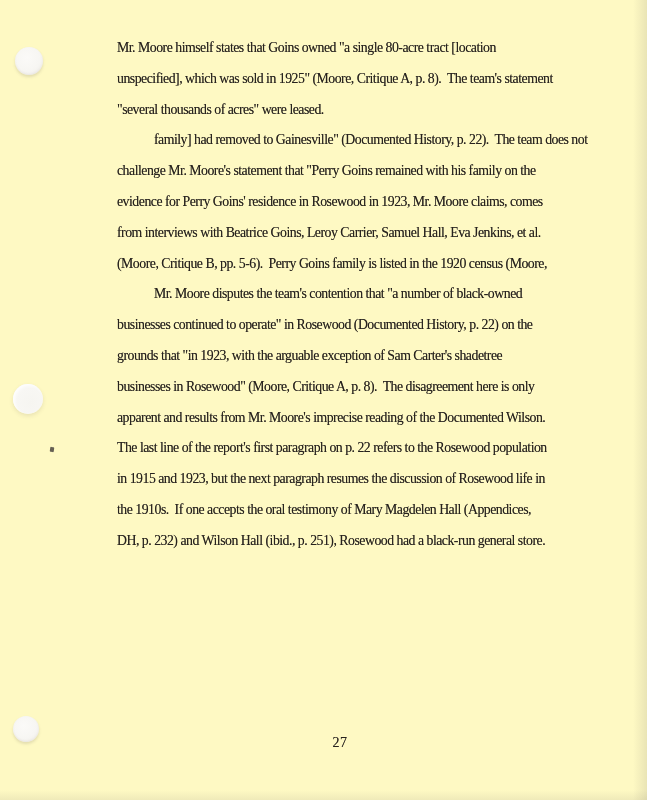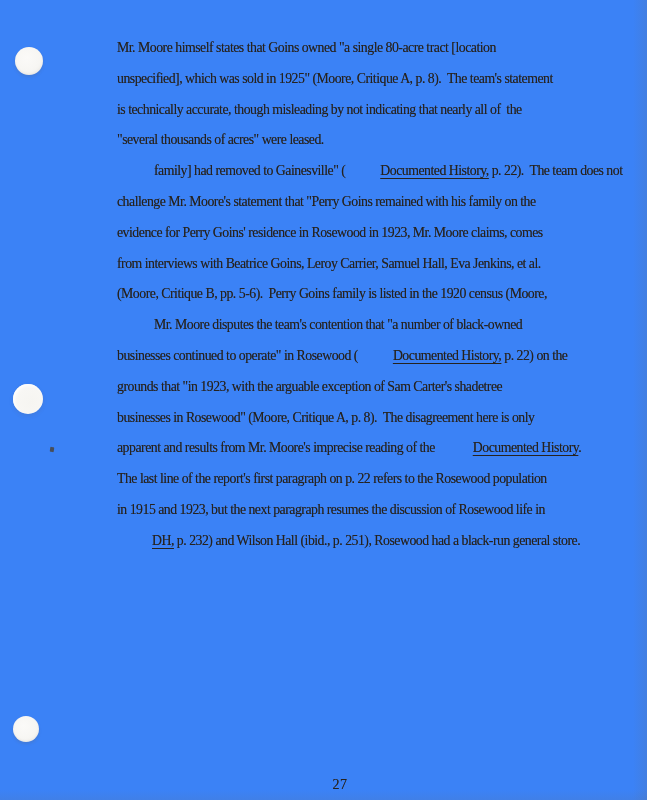--- a/index.html
+++ b/index.html
@@ -10,21 +10,21 @@
     width: 647px;
     height: 800px;
     position: relative;
     overflow: hidden;
     background: #f1efeb;
     font-family: "Liberation Serif", "DejaVu Serif", serif;
   }
   .scan-page {
     position: absolute;
     inset: 0;
-    background: #3b82f6;
+    background: #fef9c3;
   }
   
   .edge-right {
     position: absolute;
     top: 0; right: 0; bottom: 0;
     width: 14px;
     background: linear-gradient(to right, rgba(110,105,98,0) 0%, rgba(110,105,98,0.14) 100%);
     pointer-events: none;
   }
   .edge-bottom {
@@ -70,67 +70,65 @@
   }
   .para { margin: 0; }
   .line {
     display: block;
     white-space: pre;
     line-height: 30.8px;
     height: 30.8px;
   }
   .para.indent .line:first-child { text-indent: 37px; }
   .u {
-    text-decoration: underline;
     text-underline-offset: 3px;
     text-decoration-thickness: 1px;
-    padding-left: 35px;
   }
   .page-number {
     position: absolute;
     left: 340px;
-    top: 777px;
+    top: 735px;
     transform: translateX(-50%);
     color: #26221e;
     font-size: 14px;
     letter-spacing: 0.5px;
     text-shadow: 0 0 0.5px rgba(45,40,34,0.5);
   }
 </style>
 </head>
 <body>
 
 <div class="scan-page">
   <span class="hole hole-1"></span>
   <span class="hole hole-2"></span>
   <span class="hole hole-3"></span>
   <span class="speck"></span>
 
   <div class="text-block">
       <div class="para">
         <div class="line"><span>Mr. Moore himself states that Goins owned "a single 80-acre tract [location</span></div>
         <div class="line"><span>unspecified], which was sold in 1925" (Moore, Critique A, p. 8).  The team's statement</span></div>
-        <div class="line"><span>is technically accurate, though misleading by not indicating that nearly all of  the</span></div>
         <div class="line"><span>"several thousands of acres" were leased.</span></div>
       </div>
       <div class="para indent">
         <div class="line"><span>family] had removed to Gainesville" (</span><span class="u">Documented History,</span><span> p. 22).  The team does not</span></div>
         <div class="line"><span>challenge Mr. Moore's statement that "Perry Goins remained with his family on the</span></div>
         <div class="line"><span>evidence for Perry Goins' residence in Rosewood in 1923, Mr. Moore claims, comes</span></div>
         <div class="line"><span>from interviews with Beatrice Goins, Leroy Carrier, Samuel Hall, Eva Jenkins, et al.</span></div>
         <div class="line"><span>(Moore, Critique B, pp. 5-6).  Perry Goins family is listed in the 1920 census (Moore,</span></div>
       </div>
       <div class="para indent">
         <div class="line"><span>Mr. Moore disputes the team's contention that "a number of black-owned</span></div>
         <div class="line"><span>businesses continued to operate" in Rosewood (</span><span class="u">Documented History,</span><span> p. 22) on the</span></div>
         <div class="line"><span>grounds that "in 1923, with the arguable exception of Sam Carter's shadetree</span></div>
         <div class="line"><span>businesses in Rosewood" (Moore, Critique A, p. 8).  The disagreement here is only</span></div>
-        <div class="line"><span>apparent and results from Mr. Moore's imprecise reading of the </span><span class="u">Documented History</span><span>.</span></div>
+        <div class="line"><span>apparent and results from Mr. Moore's imprecise reading of the </span><span class="u">Documented Wilson</span><span>.</span></div>
         <div class="line"><span>The last line of the report's first paragraph on p. 22 refers to the Rosewood population</span></div>
         <div class="line"><span>in 1915 and 1923, but the next paragraph resumes the discussion of Rosewood life in</span></div>
+        <div class="line"><span>the 1910s.  If one accepts the oral testimony of Mary Magdelen Hall (Appendices,</span></div>
         <div class="line"><span class="u">DH,</span><span> p. 232) and Wilson Hall (ibid., p. 251), Rosewood had a black-run general store.</span></div>
       </div>
     </div>
 
   <div class="page-number">27</div>
 
   <div class="edge-right"></div>
   <div class="edge-bottom"></div>
 </div>
 

